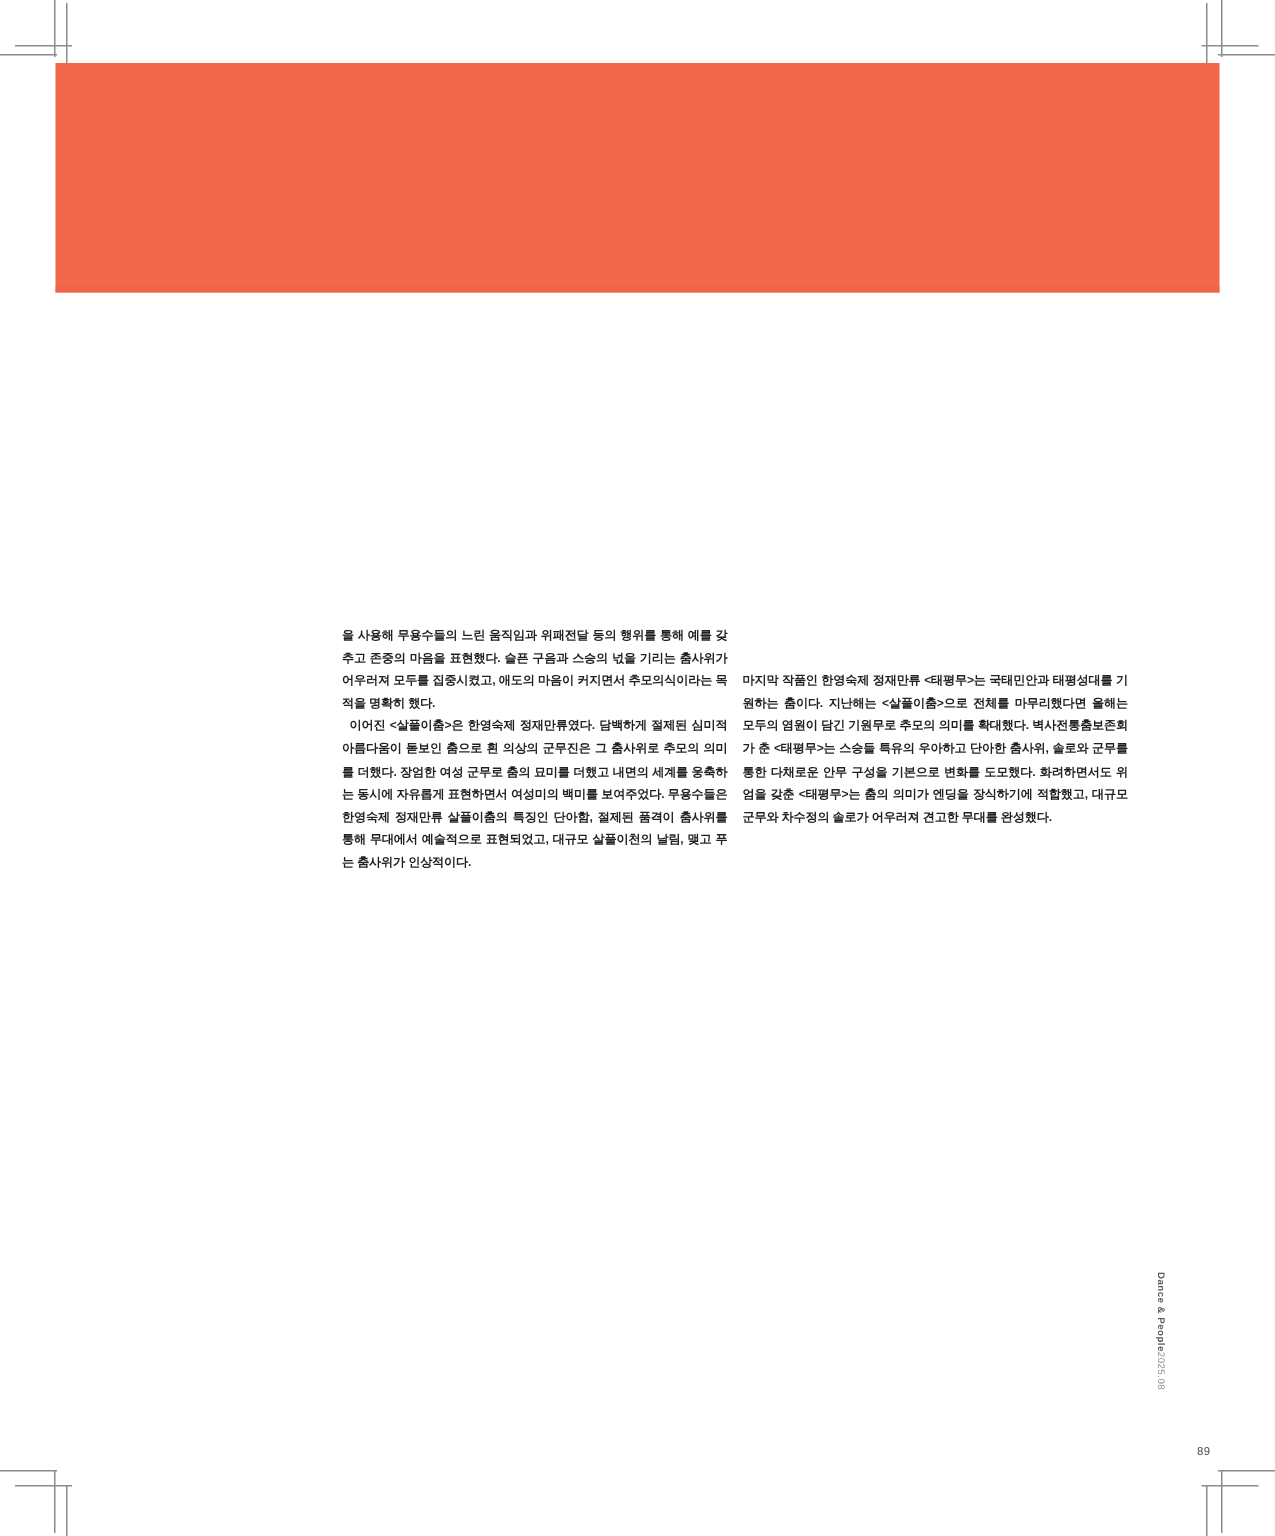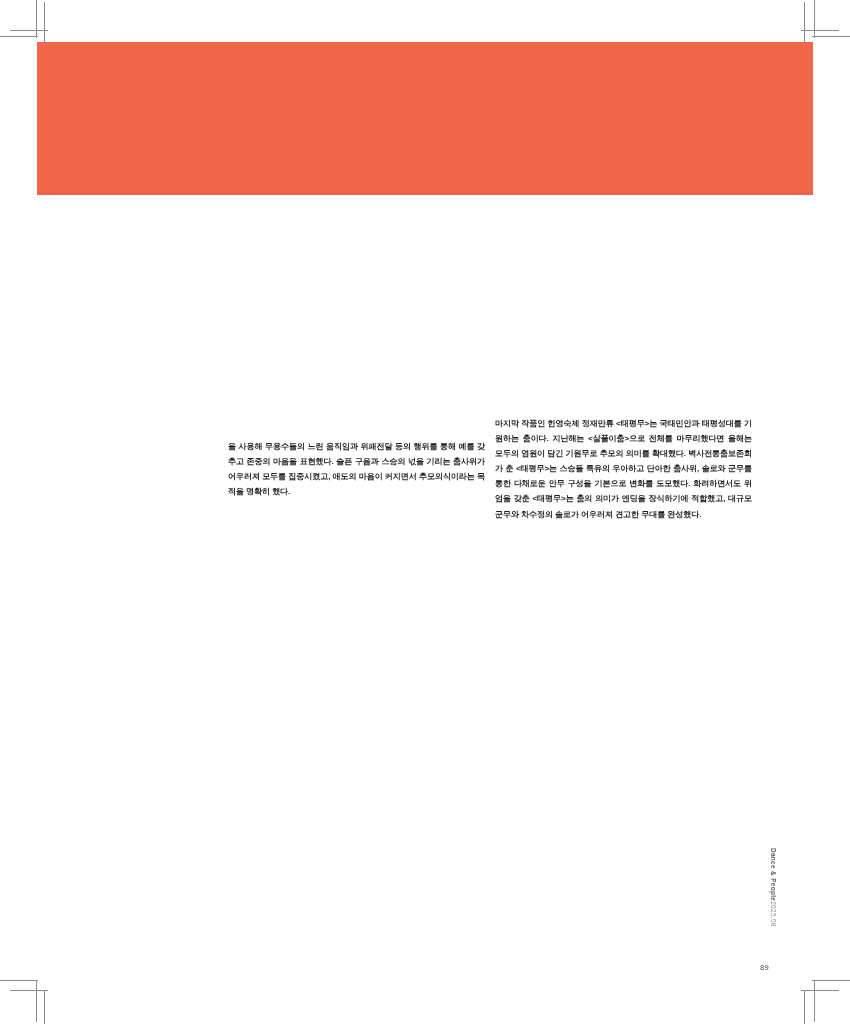--- a/index.html
+++ b/index.html
@@ -92,21 +92,21 @@
   #running-foot .vtext .brand {
     font-weight: 700;
     color: #58595b;
   }
   #running-foot .vtext .issue {
     font-weight: 400;
     color: #8b8c8e;
   }
   #page-number {
     position: absolute;
-    left: 760px;
+    left: 798px;
     top: 963px;
     font-size: 7.6px;
     font-weight: 400;
     color: #4d4d4f;
     letter-spacing: .2px;
   }
 </style>
 </head>
 <body>
 
@@ -131,20 +131,21 @@
 <div class="crop-mark crop-v" style="left:804px; top:990px; height:34px;"></div>
 
 <div id="orange-band">
   <div class="band-inner-edge"></div>
 </div>
 
 <div id="article">
 
   <div class="column">
     <p class="para">을 사용해 무용수들의 느린 움직임과 위패전달 등의 행위를 통해 예를 갖추고 존중의 마음을 표현했다. 슬픈 구음과 스승의 넋을 기리는 춤사위가 어우러져 모두를 집중시켰고, 애도의 마음이 커지면서 추모의식이라는 목적을 명확히 했다.</p>
+    <p class="para">이어진 &lt;살풀이춤&gt;은 한영숙제 정재만류였다. 담백하게 절제된 심미적 아름다움이 돋보인 춤으로 흰 의상의 군무진은 그 춤사위로 추모의 의미를 더했다. 장엄한 여성 군무로 춤의 묘미를 더했고 내면의 세계를 웅축하는 동시에 자유롭게 표현하면서 여성미의 백미를 보여주었다. 무용수들은 한영숙제 정재만류 살풀이춤의 특징인 단아함, 절제된 품격이 춤사위를 통해 무대에서 예술적으로 표현되었고, 대규모 살풀이천의 날림, 맺고 푸는 춤사위가 인상적이다.</p>
   </div>
 
   <div class="column">
     <p class="para">마지막 작품인 한영숙제 정재만류 &lt;태평무&gt;는 국태민안과 태평성대를 기원하는 춤이다. 지난해는 &lt;살풀이춤&gt;으로 전체를 마무리했다면 올해는 모두의 염원이 담긴 기원무로 추모의 의미를 확대했다. 벽사전통춤보존회가 춘 &lt;태평무&gt;는 스승들 특유의 우아하고 단아한 춤사위, 솔로와 군무를 통한 다채로운 안무 구성을 기본으로 변화를 도모했다. 화려하면서도 위엄을 갖춘 &lt;태평무&gt;는 춤의 의미가 엔딩을 장식하기에 적합했고, 대규모 군무와 차수정의 솔로가 어우러져 견고한 무대를 완성했다.</p>
   </div>
 
 </div>
 
 <div id="running-foot">
   <div class="vtext">

